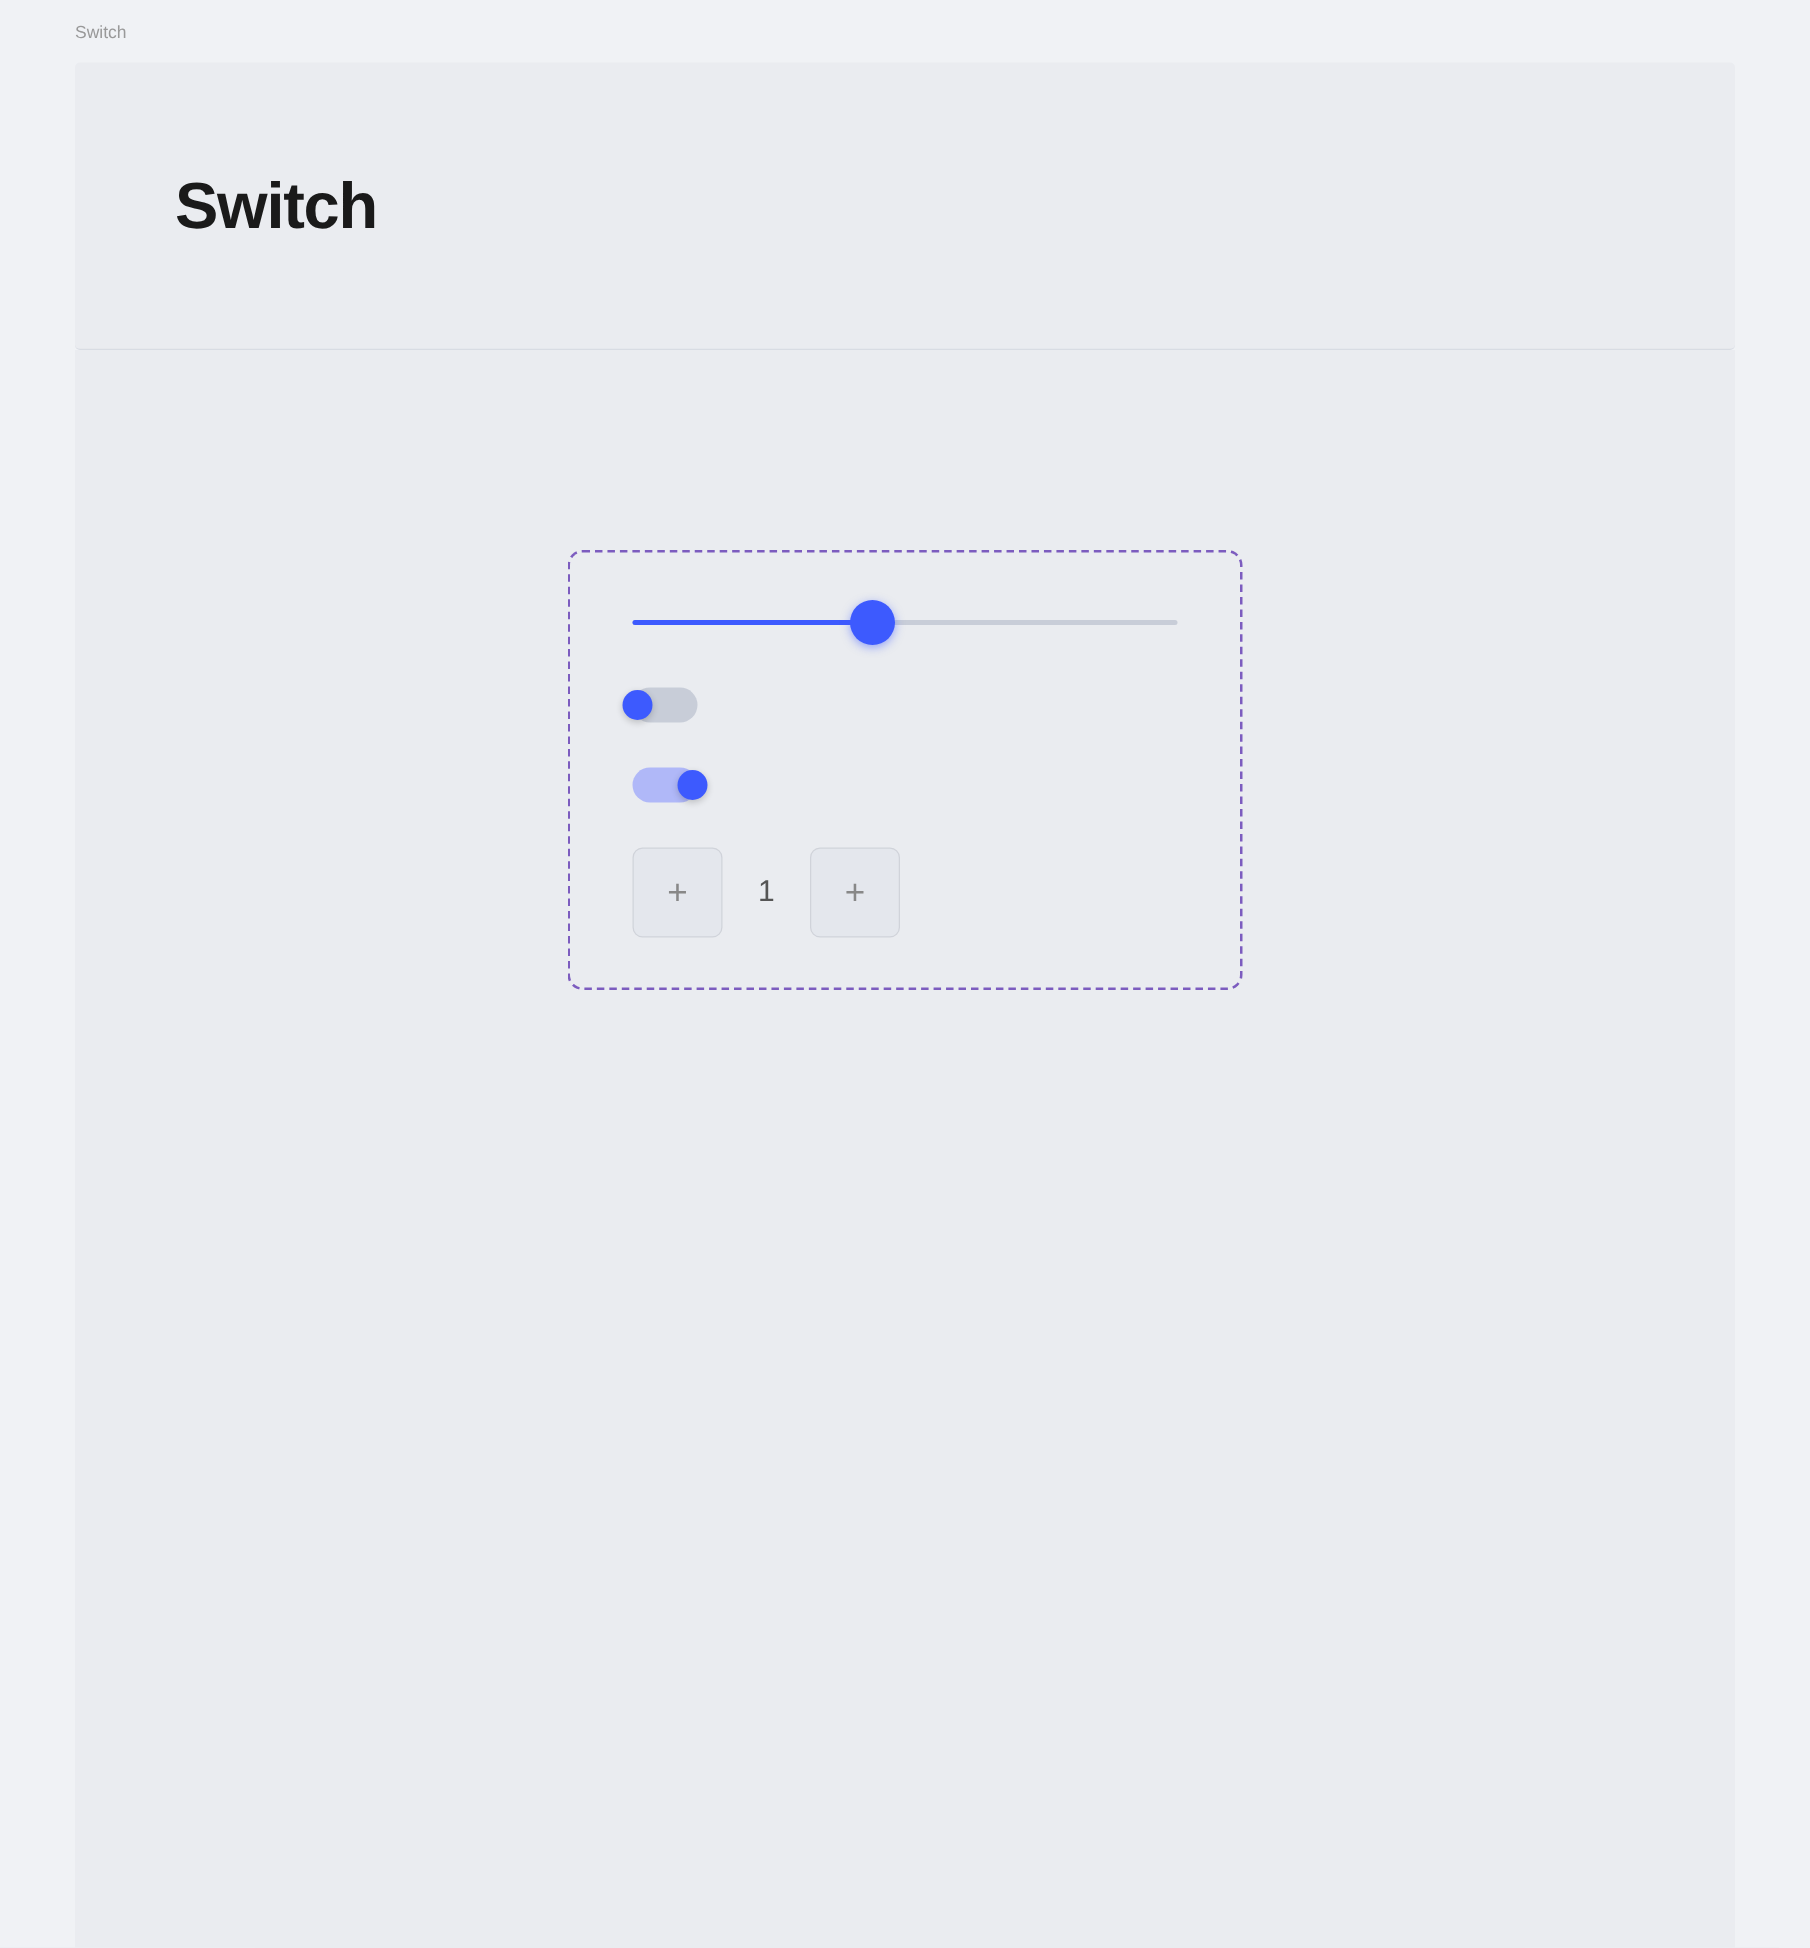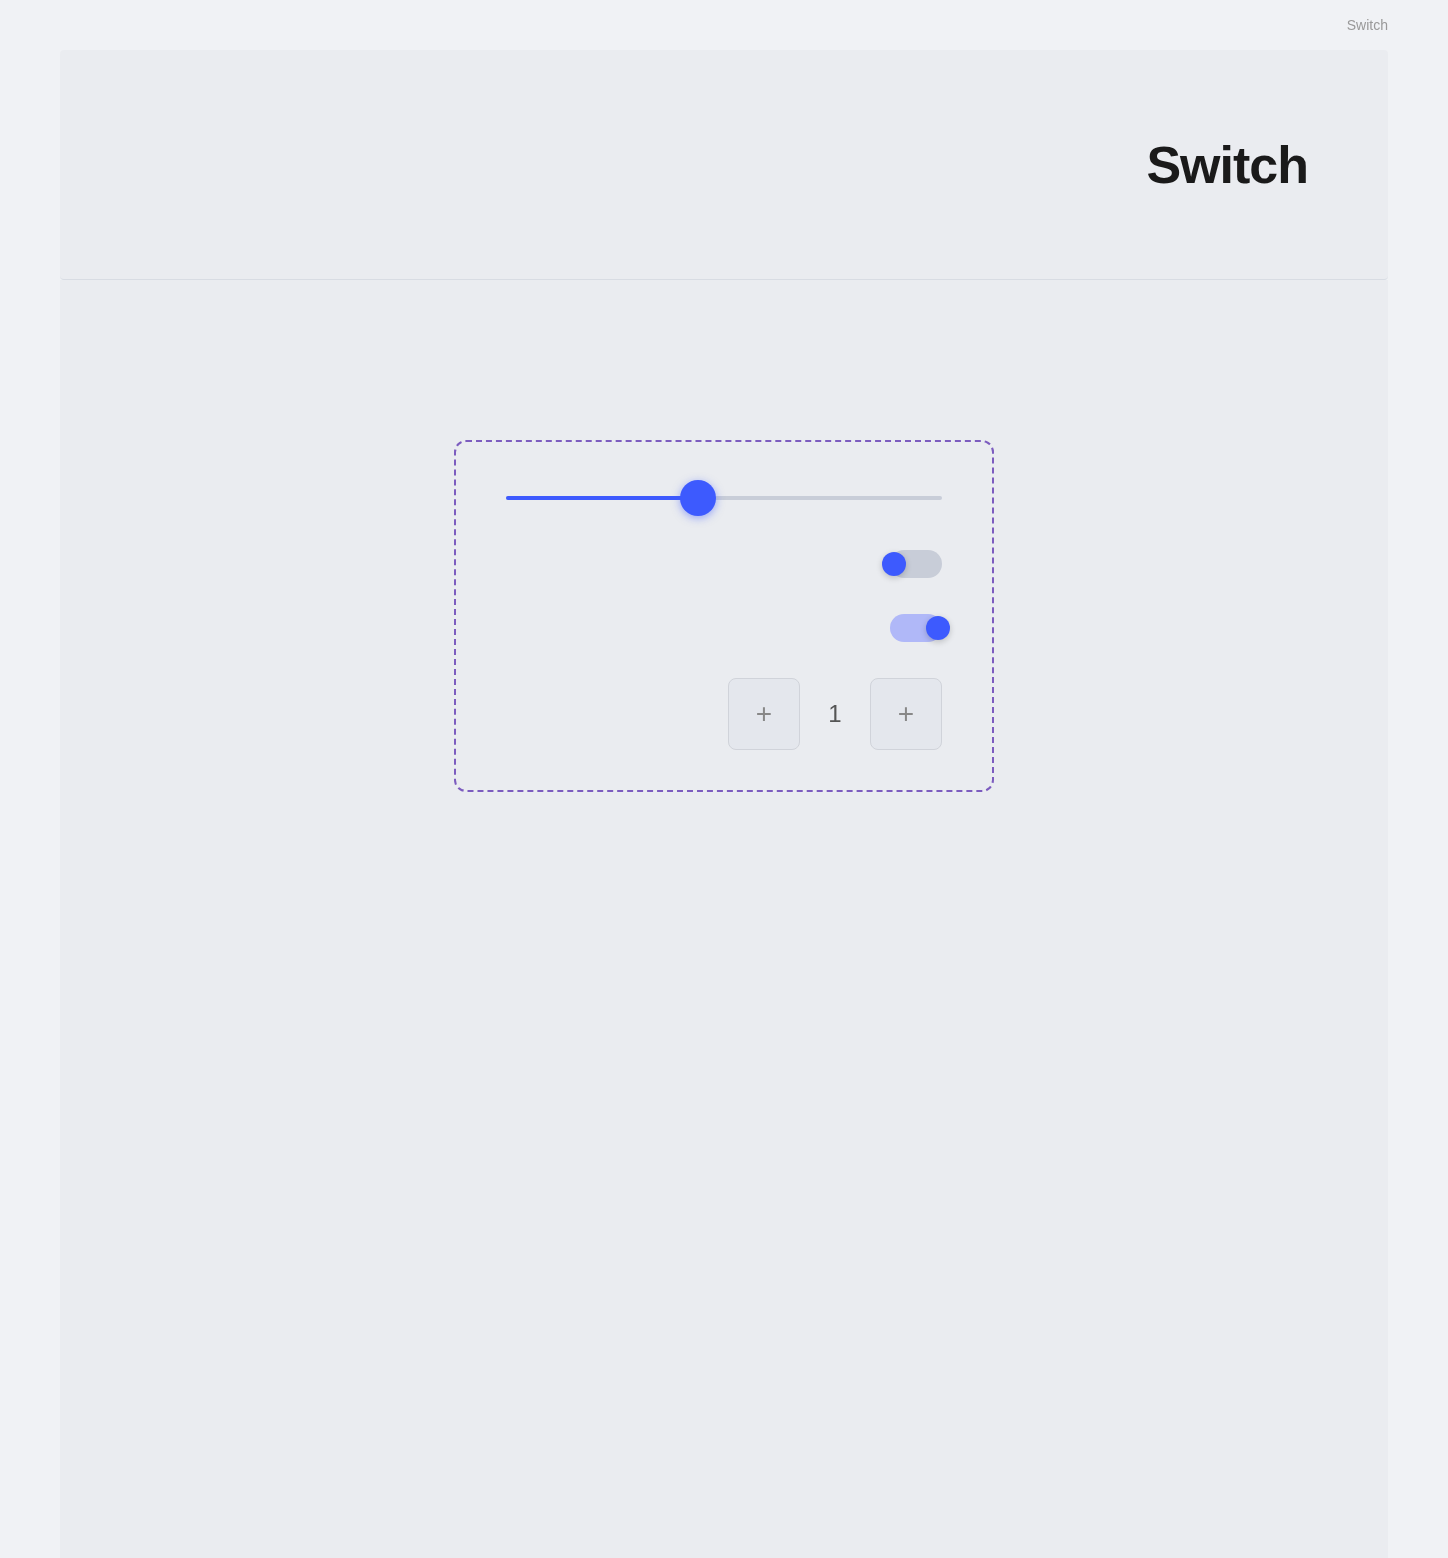--- a/index.html
+++ b/index.html
@@ -1,19 +1,18 @@
 <!DOCTYPE html>
 <html><head>
   <meta charset="utf-8">
   <style>
     * {
       margin: 0;
       padding: 0;
       box-sizing: border-box;
-      justify-content: flex-end;
     }
 
     body {
       width: 1448px;
       height: 1558px;
       background: #f0f2f5;
       font-family: -apple-system, BlinkMacSystemFont, 'Segoe UI', sans-serif;
       overflow: hidden;
     }
 

